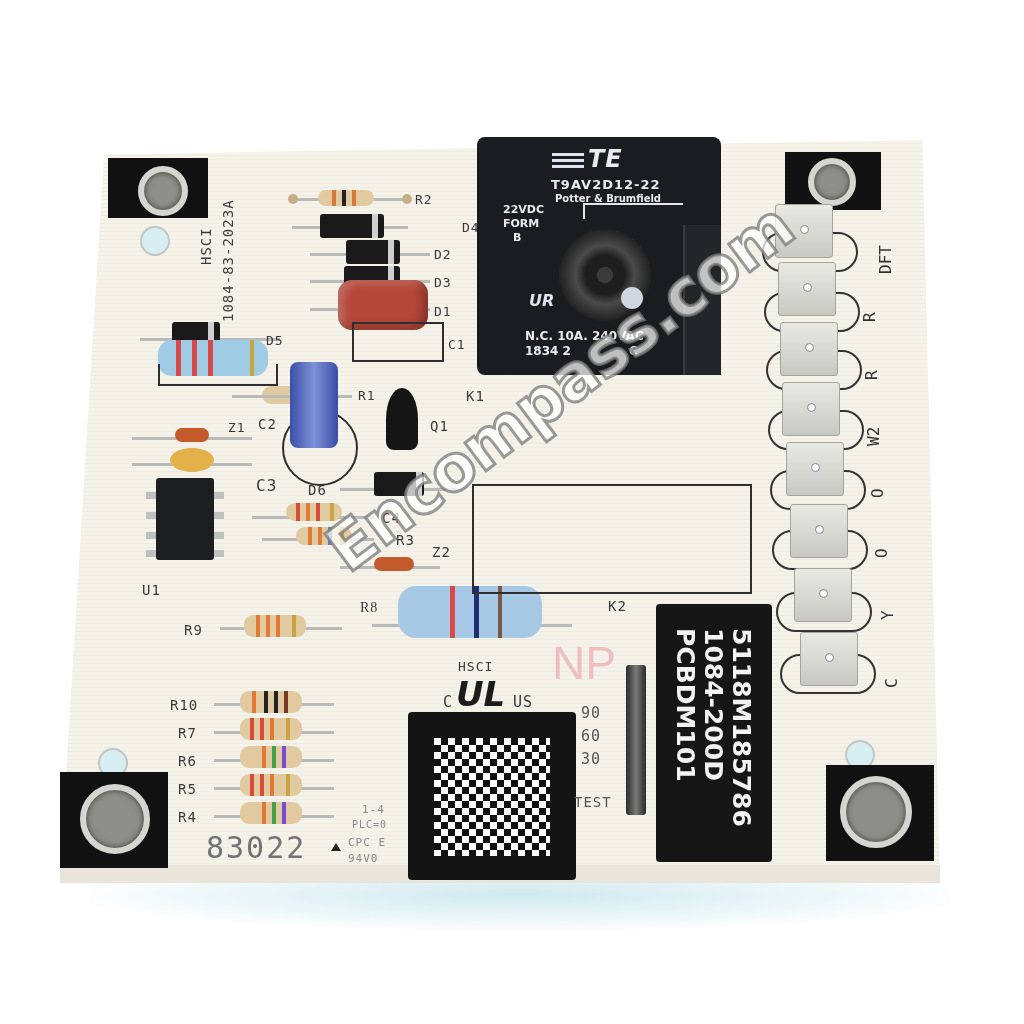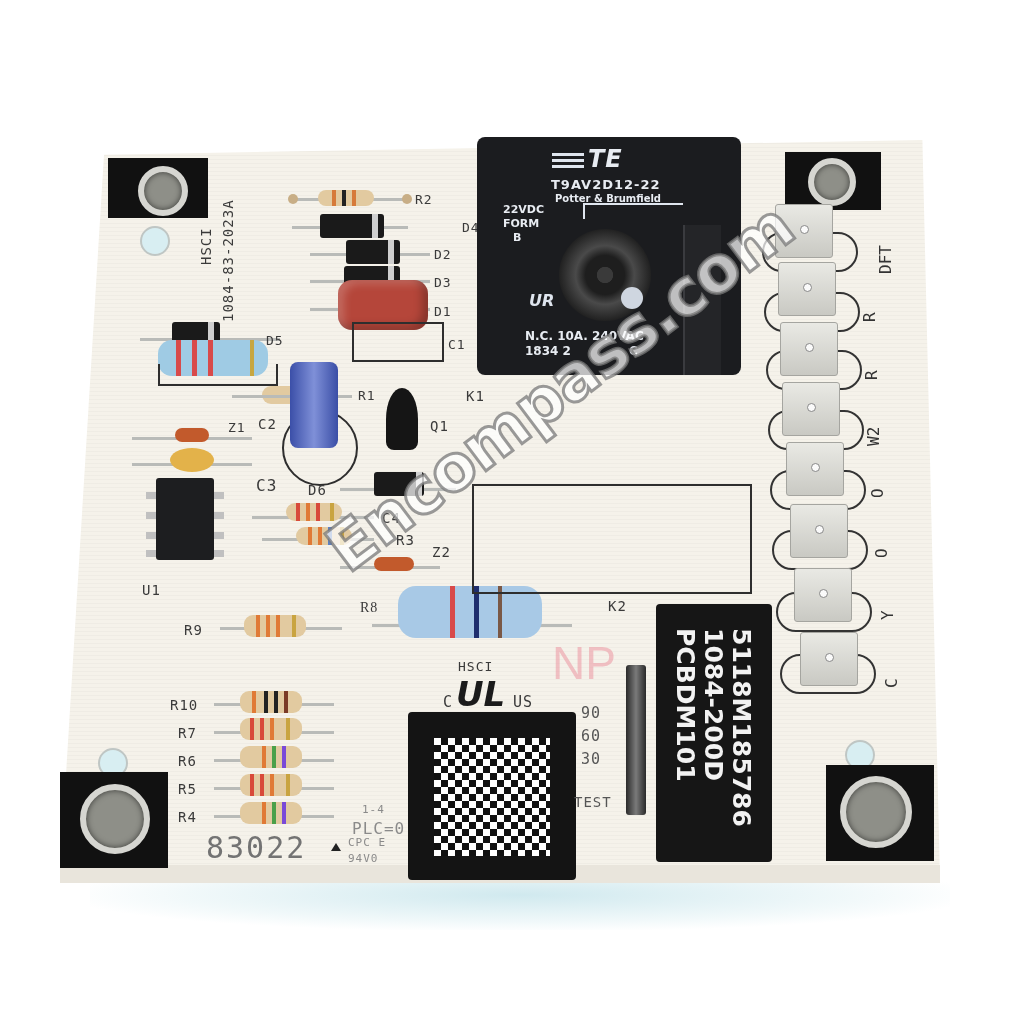--- a/index.html
+++ b/index.html
@@ -232,27 +232,27 @@
 
   <div class="silk" style="left:178px;top:809px;font-size:14px;">R4</div>
   <div class="lead" style="left:214px;top:815px;width:120px;"></div>
   <div class="res" style="left:240px;top:802px;width:62px;height:22px;">
     <div class="band" style="left:22px;background:#e07a36;"></div>
       <div class="band" style="left:32px;background:#4aa04a;"></div>
       <div class="band" style="left:42px;background:#7a4ad8;"></div>
   </div>
 
   <div class="silk silk-light" style="left:362px;top:803px;font-size:11px;">1-4</div>
-  <div class="silk silk-light" style="left:352px;top:819px;font-size:16px;">PLC=0</div>
+  <div class="silk silk-light" style="left:352px;top:819px;font-size:10px;">PLC=0</div>
   <div class="silk silk-light" style="left:348px;top:836px;font-size:11px;">CPC E</div>
   <div class="silk silk-light" style="left:348px;top:852px;font-size:11px;">94V0</div>
   <div class="silk silk-light" style="left:206px;top:830px;font-size:30px;letter-spacing:2px;color:#737373;">83022</div>
   <div class="abs" style="left:331px;top:843px;width:0;height:0;border-left:5px solid transparent;border-right:5px solid transparent;border-bottom:8px solid #222;"></div>
 
-  <div class="relay" style="left:477px;top:137px;width:264px;height:238px;">
+  <div class="relay" style="left:477px;top:137px;width:244px;height:238px;">
     <div class="abs" style="left:75px;top:10px;width:112px;">
       <span class="abs" style="left:0;top:6px;width:32px;height:3px;background:#dfe5ee;box-shadow:0 6px 0 #dfe5ee,0 12px 0 #dfe5ee;"></span>
       <span class="abs" style="left:36px;top:-2px;font-size:24px;font-style:italic;letter-spacing:1px;">TE</span>
     </div>
     <div class="abs" style="left:74px;top:40px;font-size:13px;letter-spacing:1px;">T9AV2D12-22</div>
     <div class="abs" style="left:78px;top:56px;font-size:10px;">Potter &amp; Brumfield</div>
     <div class="abs" style="left:26px;top:66px;font-size:11px;">22VDC</div>
     <div class="abs" style="left:26px;top:80px;font-size:11px;">FORM</div>
     <div class="abs" style="left:36px;top:94px;font-size:11px;">B</div>
     <div class="abs" style="left:106px;top:66px;width:100px;height:16px;border-top:2px solid #dfe5ee;border-left:2px solid #dfe5ee;"></div>

